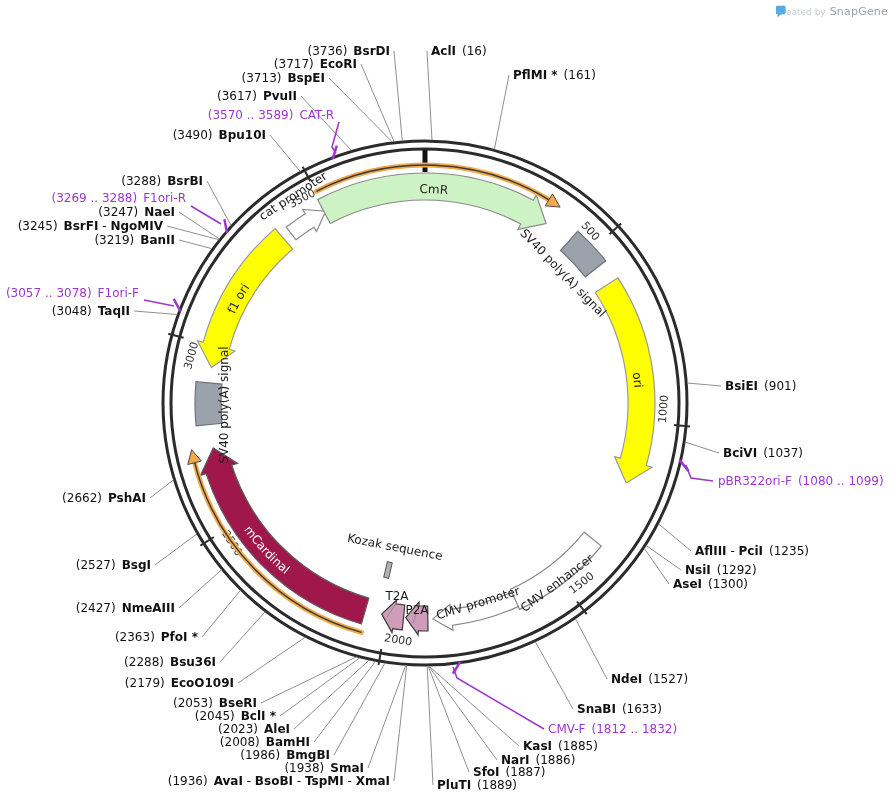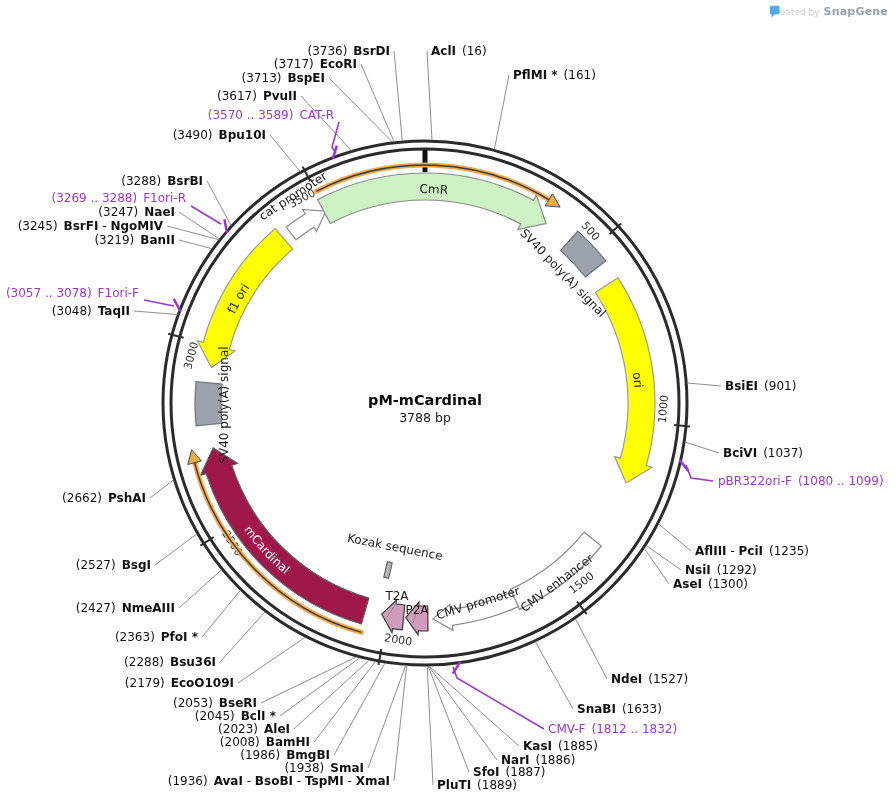--- a/index.html
+++ b/index.html
@@ -1,21 +1,21 @@
 <!DOCTYPE html>
 <html><head>
 <meta charset="utf-8">
 <style>
   html,body{margin:0;padding:0;background:#fff;}
   .stage{position:relative;width:896px;height:804px;background:#fff;overflow:hidden;
          font-family:"DejaVu Sans","Liberation Sans",sans-serif;}
   svg{position:absolute;left:0;top:0;}
   .watermark{position:absolute;top:5px;right:8px;display:flex;align-items:center;gap:4px;}
   .watermark .createdby{font-size:9px;color:#c9ced4;}
-  .watermark .brand{font-size:11px;font-weight:bold;color:#95a3af;letter-spacing:.2px;}
+  .watermark .brand{font-size:11px;font-weight:normal;color:#95a3af;letter-spacing:.2px;}
   .center-label{position:absolute;left:425px;top:408px;transform:translate(-50%,-50%);
                 text-align:center;pointer-events:none;}
   .center-label .pname{font-size:14.5px;font-weight:bold;color:#0a0a0a;}
   .center-label .psize{font-size:12.5px;color:#1a1a1a;margin-top:2px;}
 </style>
 </head>
 <body>
 
 <div class="stage">
   <svg id="map" width="896" height="804" viewBox="0 0 896 804">
@@ -162,17 +162,13 @@
     </svg>
 
   <div class="watermark">
     <span class="createdby">Created by</span>
     <svg width="10" height="13" viewBox="0 0 10 13">
       <path d="M1.2 0.8 h7 a1.4 1.4 0 0 1 1.4 1.4 v5.6 a1.4 1.4 0 0 1 -1.4 1.4 h-3.4 l-3.2 3.2 v-3.2 h-0.4 a1.4 1.4 0 0 1 -1.4 -1.4 v-5.6 a1.4 1.4 0 0 1 1.4 -1.4 z" fill="#57aae2"></path>
     </svg>
     <span class="brand">SnapGene</span>
   </div>
 
-  <div class="center-label">
-    <div class="pname">pM-mCardinal</div>
-    <div class="psize">3788 bp</div>
-  </div>
 </div>
 
 </body></html>

